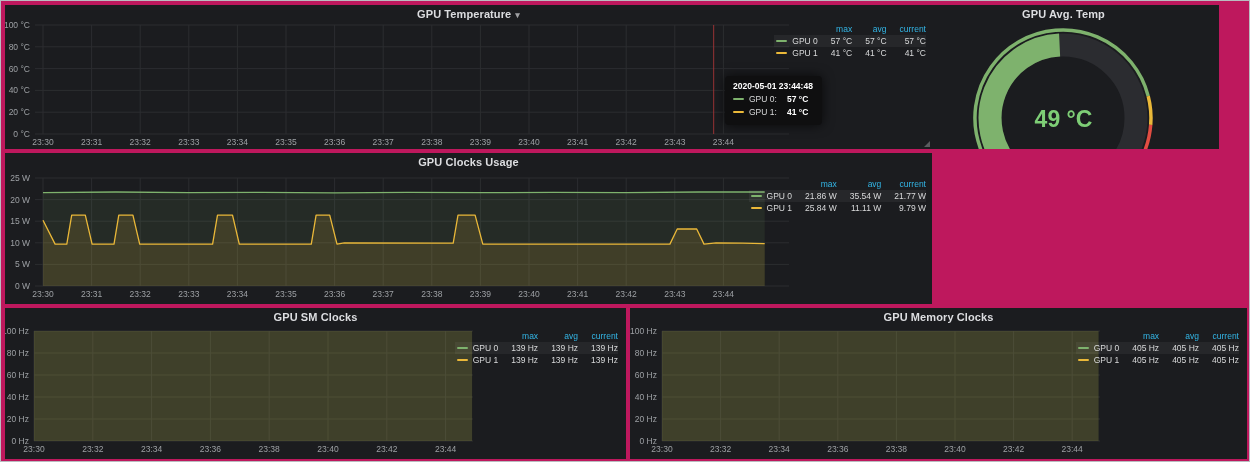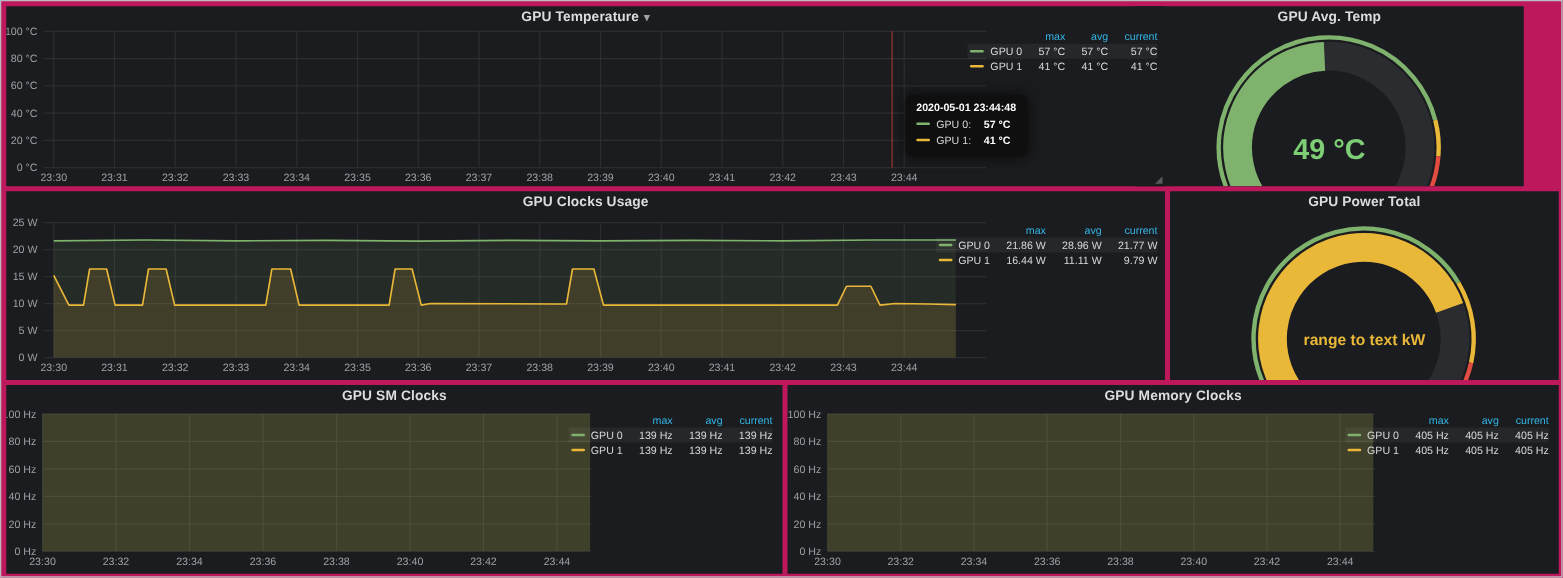--- a/index.html
+++ b/index.html
@@ -194,45 +194,34 @@
         <tbody>
             <tr>
           <th></th>
           <th>max</th>
           <th>avg</th>
           <th>current</th>
         </tr>
         <tr class="hl">
           <td class="lab"><span class="dash dash-green"></span><span>GPU 0</span></td>
           <td>21.86 W</td>
-          <td>28.96 W</td>
+          <td>35.54 W</td>
           <td>21.77 W</td>
         </tr>
         <tr>
           <td class="lab"><span class="dash dash-yellow"></span><span>GPU 1</span></td>
-          <td>16.44 W</td>
+          <td>25.84 W</td>
           <td>11.11 W</td>
           <td>9.79 W</td>
         </tr>
       </tbody>
         </table>
     </div>
   </div>
 
-  <div class="panel" style="left:935px;top:152px;width:311px;height:151px;">
-    <div class="panel-title"><span>GPU Power Total</span></div>
-    <svg class="chart" width="311" height="151">
-        <path d="M 103.4 169.6 A 73 73 0 1 1 206.6 169.6" stroke="#2b2c30" stroke-width="23" fill="none"></path>
-        <path d="M 103.4 169.6 A 73 73 0 1 1 223.7 93.3" stroke="#eab839" stroke-width="23" fill="none"></path>
-        <path d="M 92.8 180.2 A 88 88 0 1 1 230.7 73.2" stroke="#7eb26d" stroke-width="3.5" fill="none"></path>
-        <path d="M 230.7 73.2 A 88 88 0 0 1 240.9 137.2" stroke="#eab839" stroke-width="3.5" fill="none"></path>
-        <path d="M 240.9 137.2 A 88 88 0 0 1 217.2 180.2" stroke="#e24d42" stroke-width="3.5" fill="none"></path>
-      </svg>
-    <div class="gauge-value power" style="top:112px;">range to text kW</div>
-  </div>
 
   <div class="panel" style="left:4px;top:307px;width:621px;height:151px;">
     <div class="panel-title"><span>GPU SM Clocks</span></div>
     <svg class="chart" width="621" height="151">
         <line x1="29" y1="23" x2="468" y2="23" stroke="#2c2d30" stroke-width="1"></line>
         <line x1="29" y1="45" x2="468" y2="45" stroke="#2c2d30" stroke-width="1"></line>
         <line x1="29" y1="67" x2="468" y2="67" stroke="#2c2d30" stroke-width="1"></line>
         <line x1="29" y1="89" x2="468" y2="89" stroke="#2c2d30" stroke-width="1"></line>
         <line x1="29" y1="111" x2="468" y2="111" stroke="#2c2d30" stroke-width="1"></line>
         <line x1="29" y1="133" x2="468" y2="133" stroke="#2c2d30" stroke-width="1"></line>

